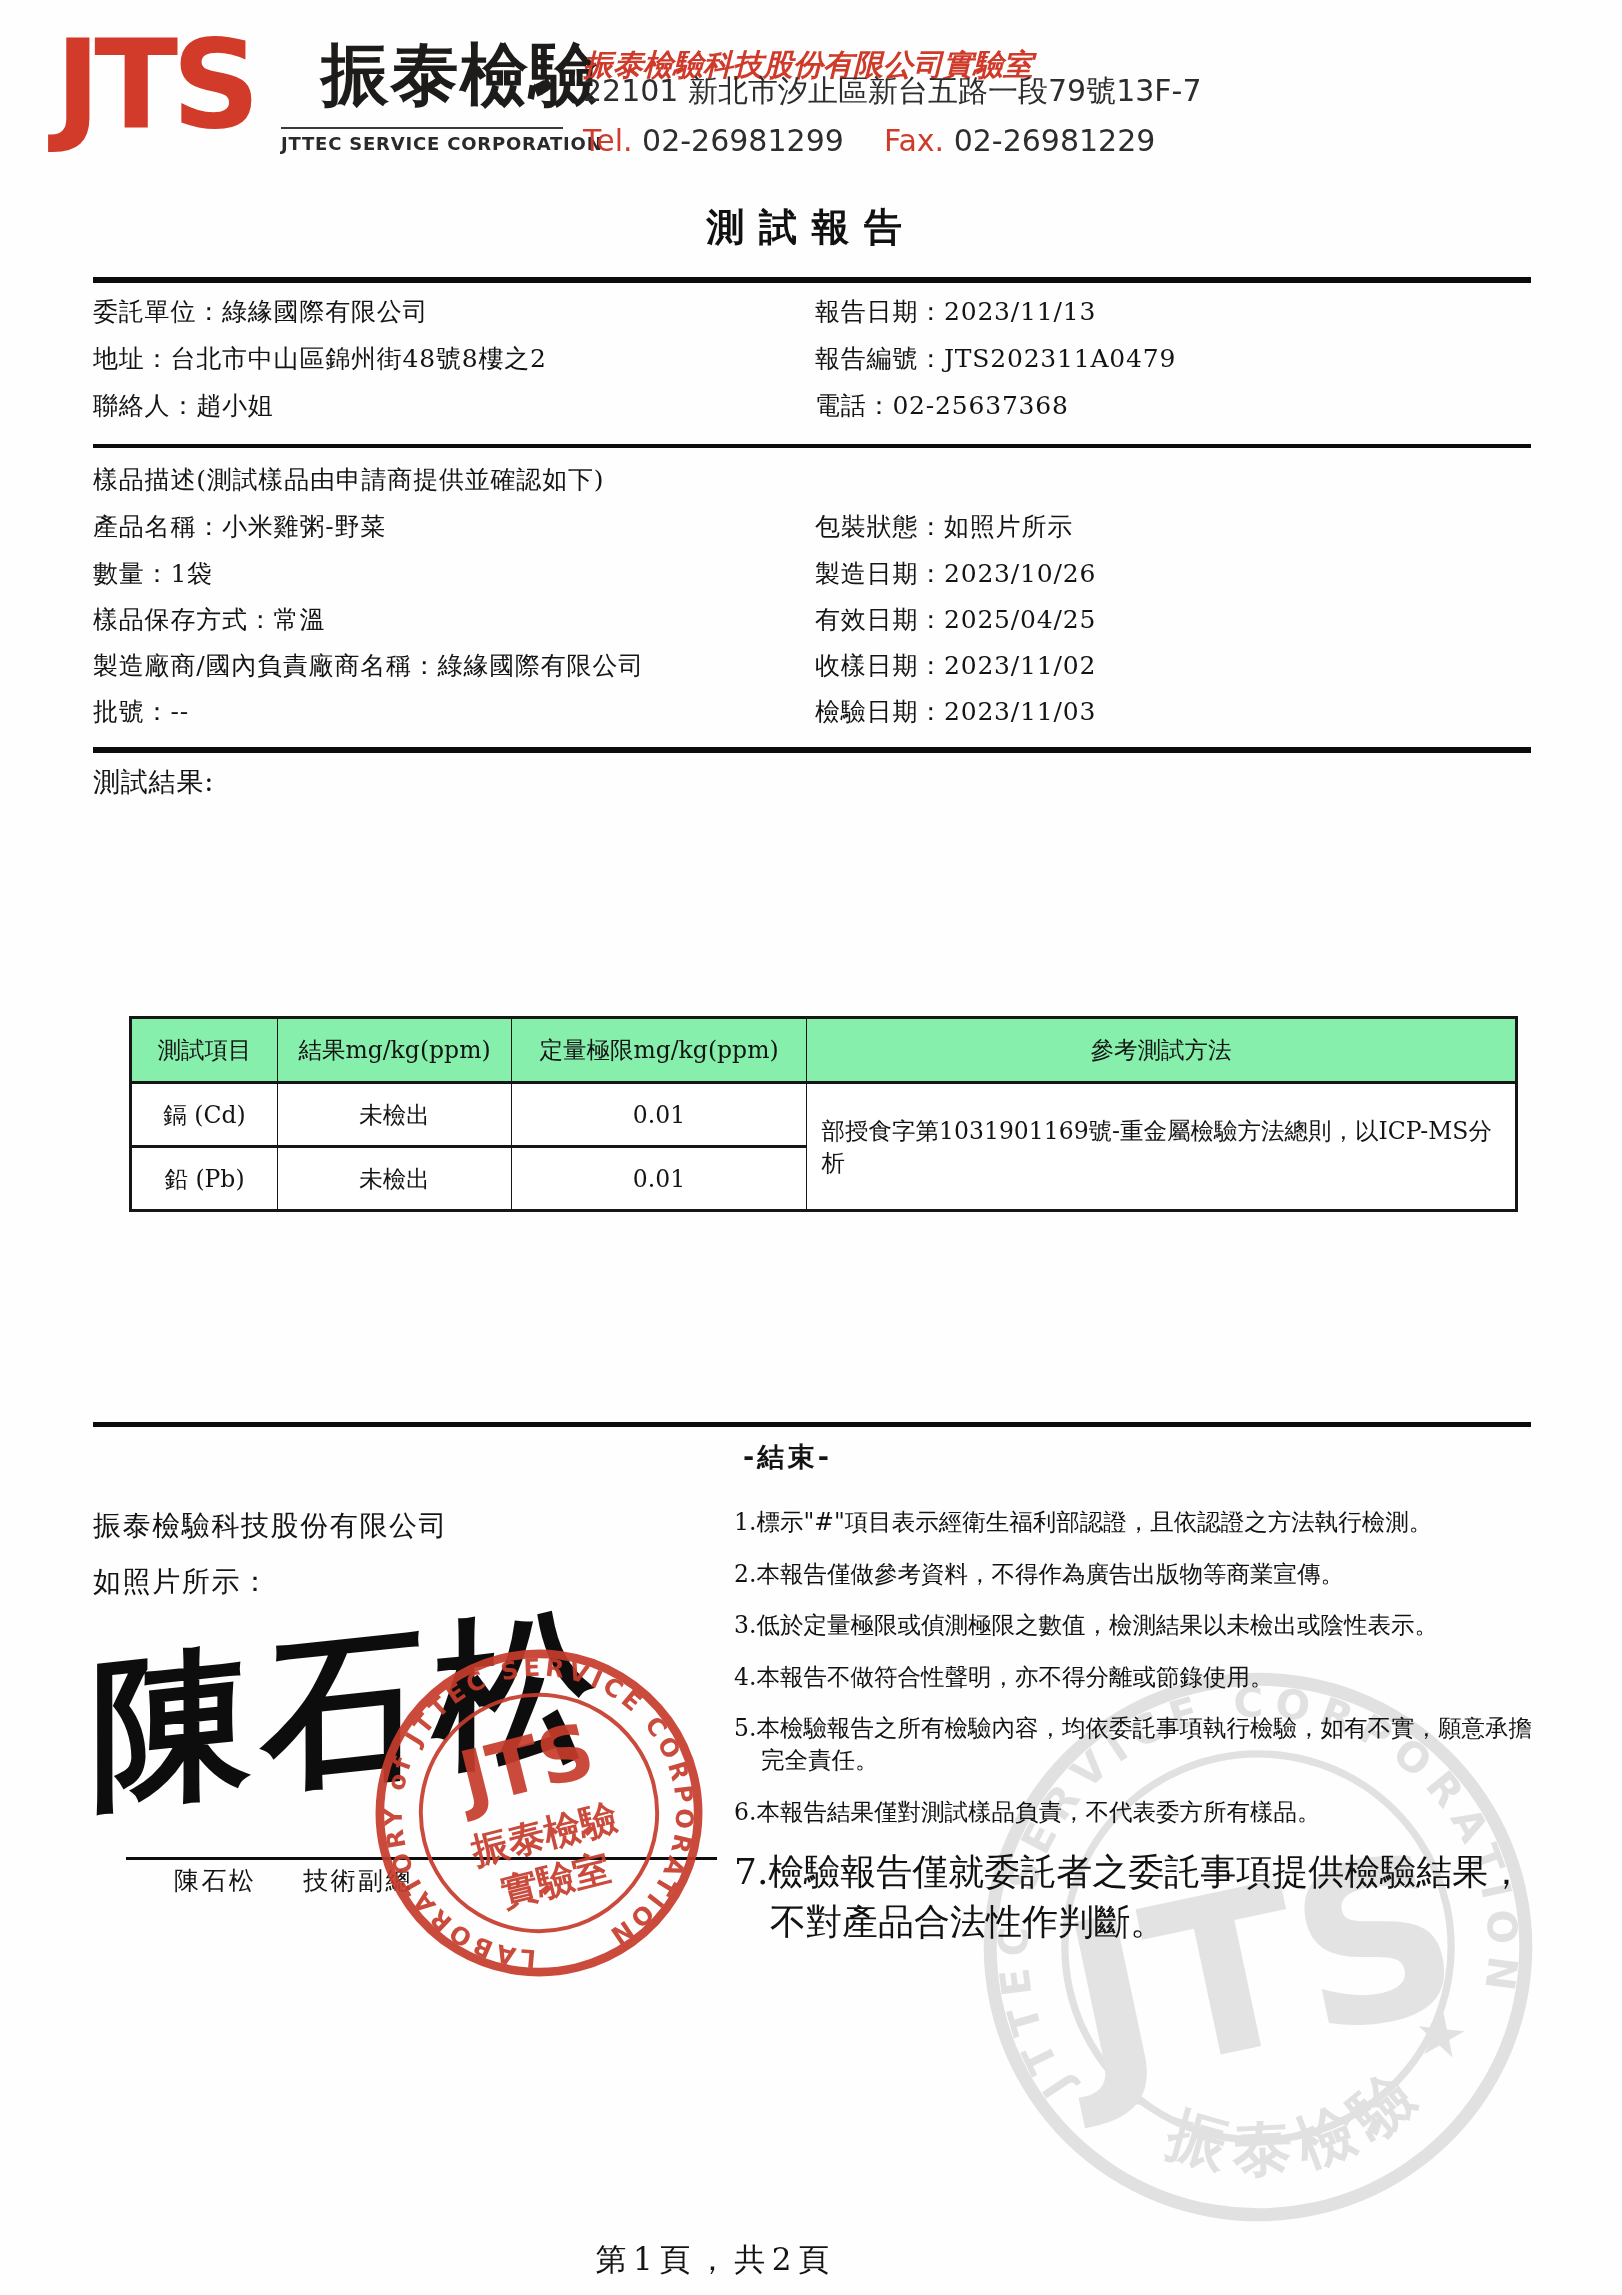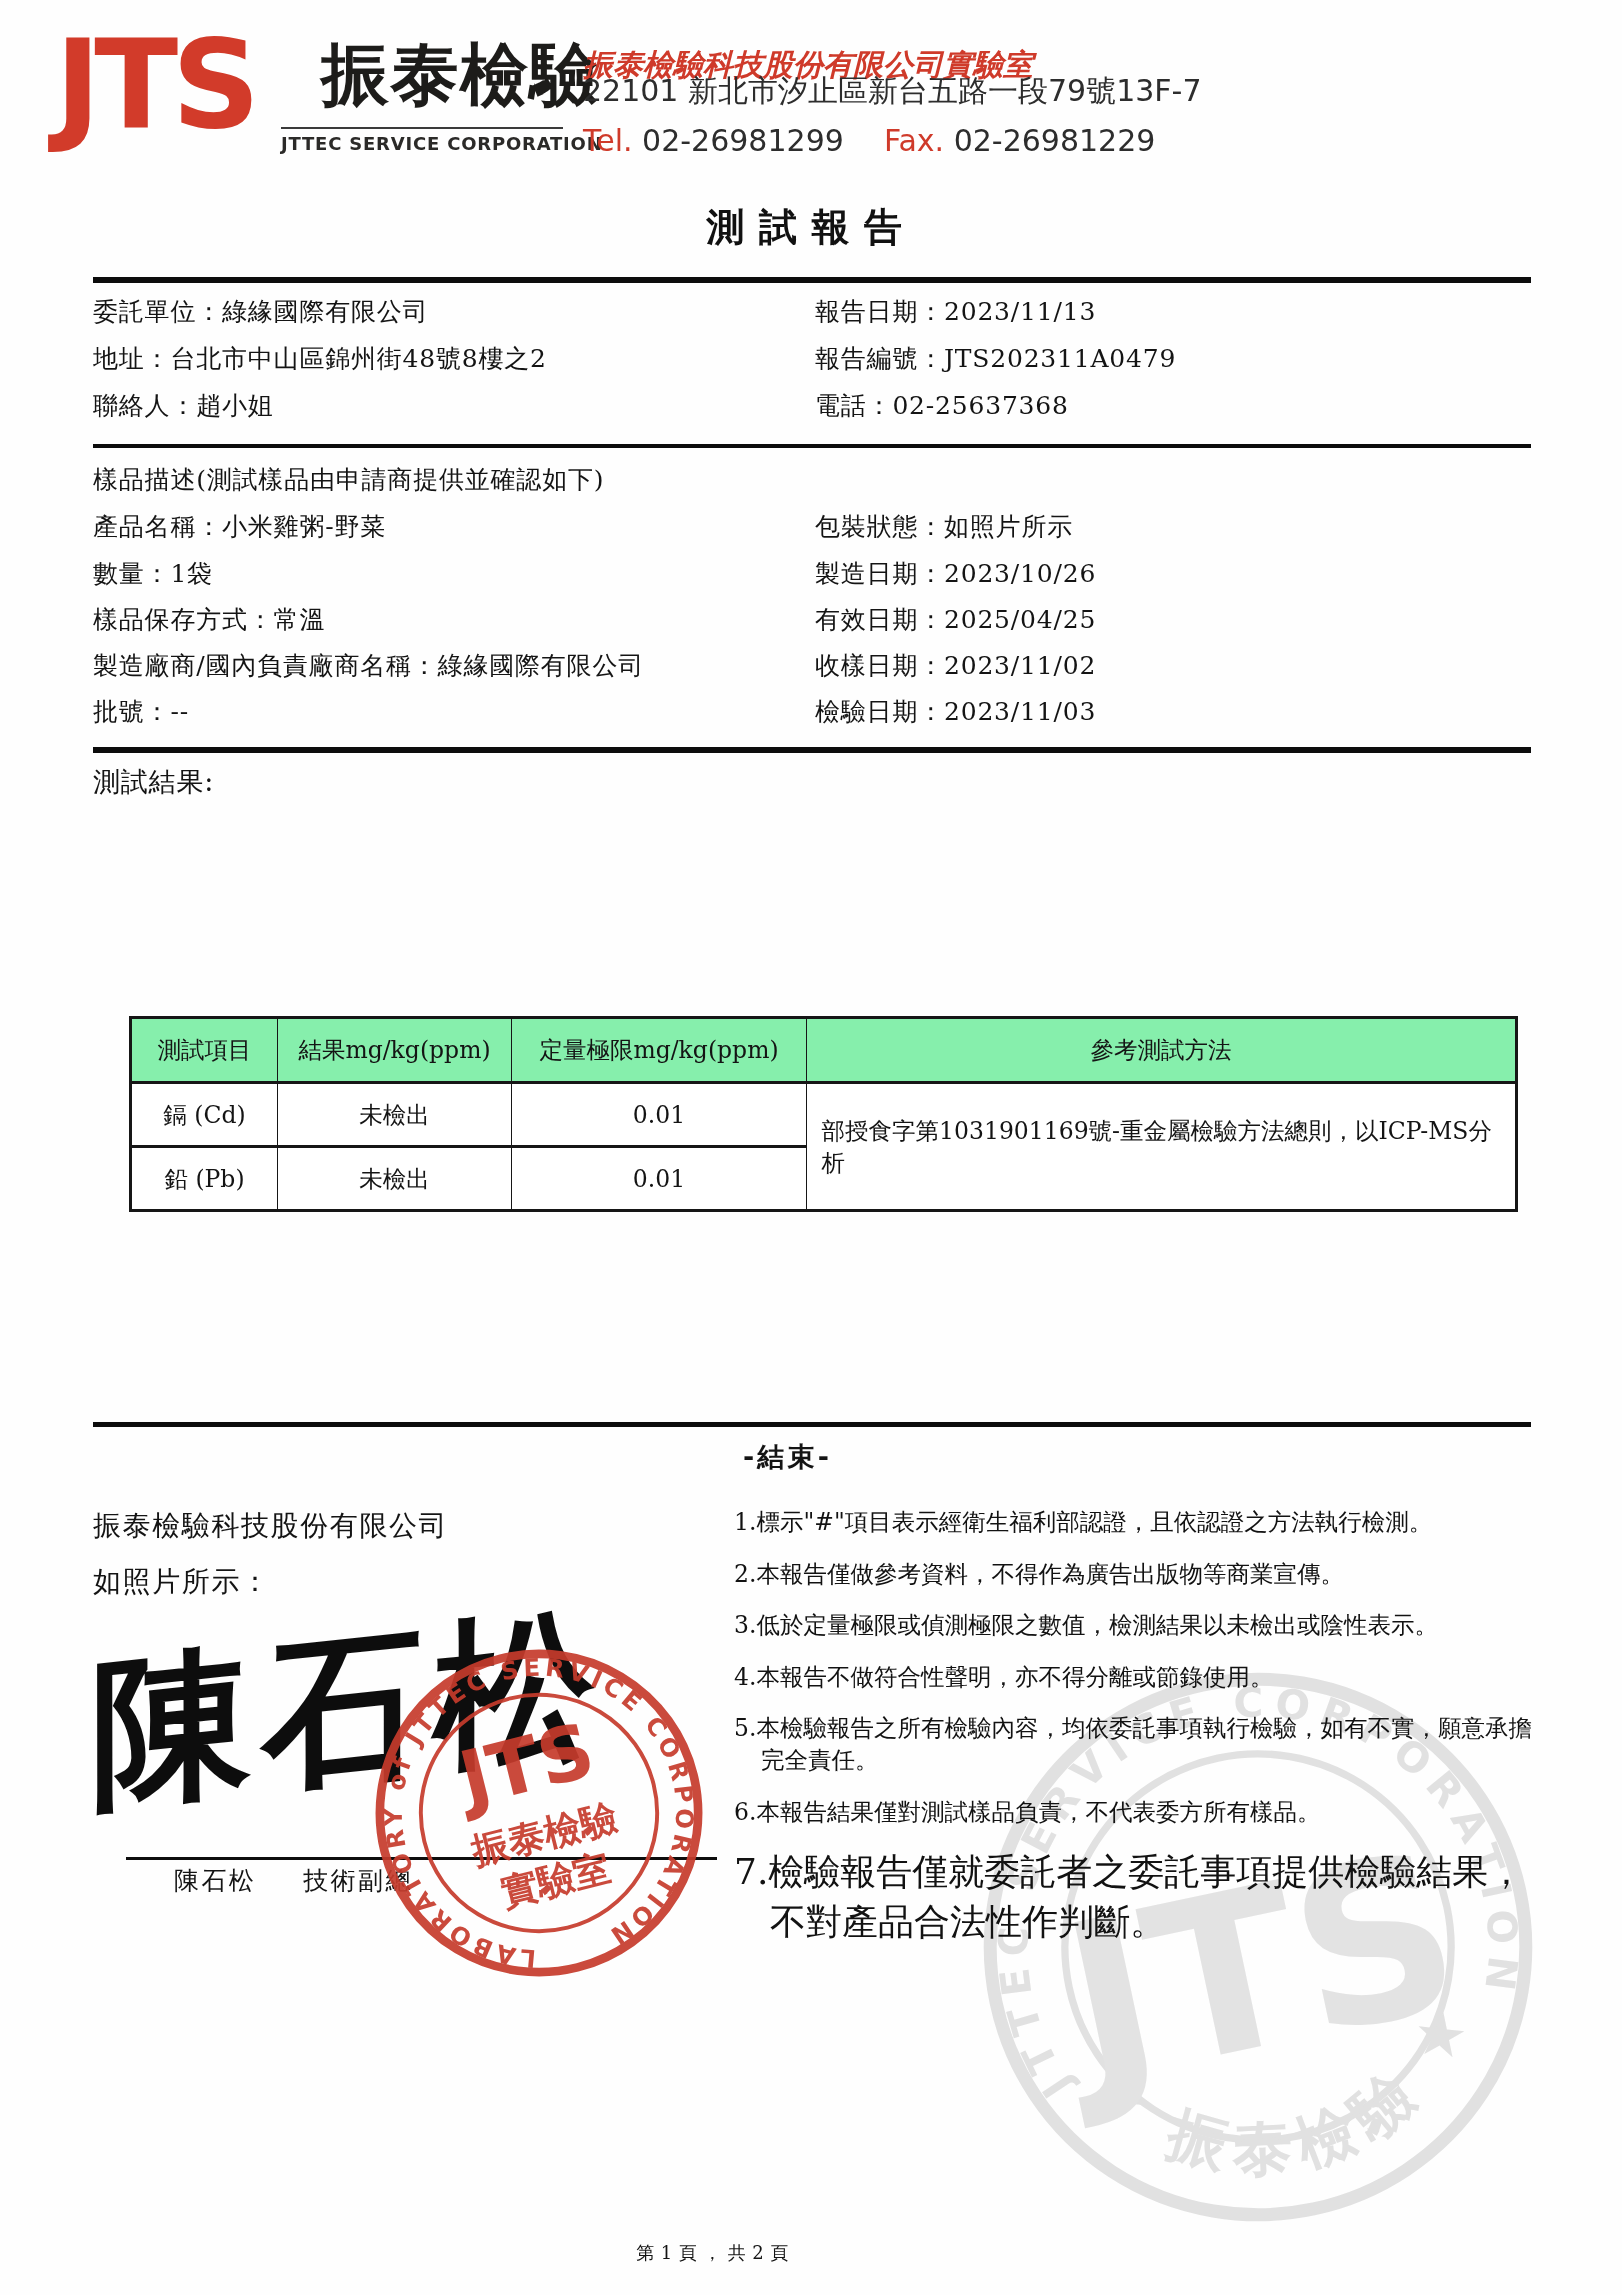--- a/index.html
+++ b/index.html
@@ -58,21 +58,21 @@
   .note-large{font-size:36px;line-height:50px;text-indent:-36px;padding-left:36px;}
   .signature{left:91px;top:1654px;font-size:161px;font-weight:700;letter-spacing:11.4px;
     transform:rotate(-6deg) skewX(-6deg);transform-origin:left top;color:#0d0d0d;z-index:2;}
   .sig-line{left:126px;top:1857px;width:591px;height:3.2px;background:#0d0d0d;z-index:2;}
   .sig-caption{left:174px;top:1868px;font-size:25px;letter-spacing:2.4px;z-index:2;}
   .sig-caption .gap{display:inline-block;width:47px;}
   .stamp-wrap{position:absolute;left:372px;top:1646px;width:334px;height:334px;
     z-index:3;opacity:.92;transform:rotate(-14deg);}
   .watermark-wrap{position:absolute;left:974px;top:1663px;width:568px;height:568px;
     z-index:1;transform:rotate(-12deg);}
-  .page-footer{left:0;top:2244px;width:1431px;text-align:center;font-size:18px;
+  .page-footer{left:0;top:2244px;width:1431px;text-align:center;font-size:31px;
     letter-spacing:6.5px;}
   svg text{font-family:"DejaVu Sans","Liberation Sans",sans-serif;}
 </style>
 </head>
 <body>
 
 <div class="page">
 
   <div class="abs logo-jts">JTS</div>
   <div class="abs logo-cjk">振泰檢驗</div>

